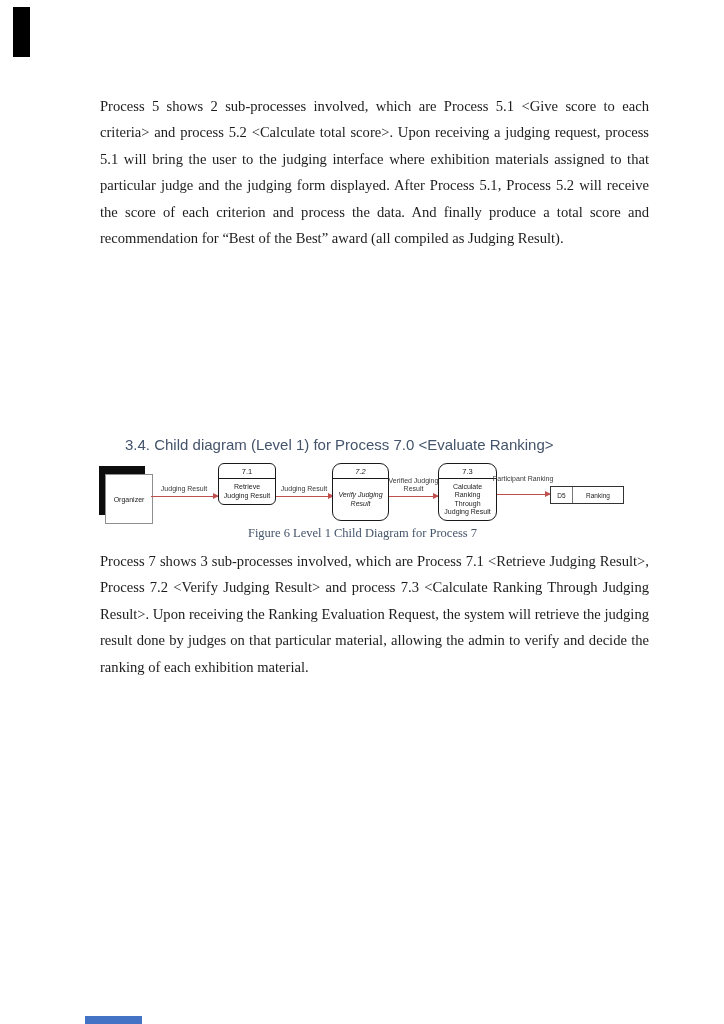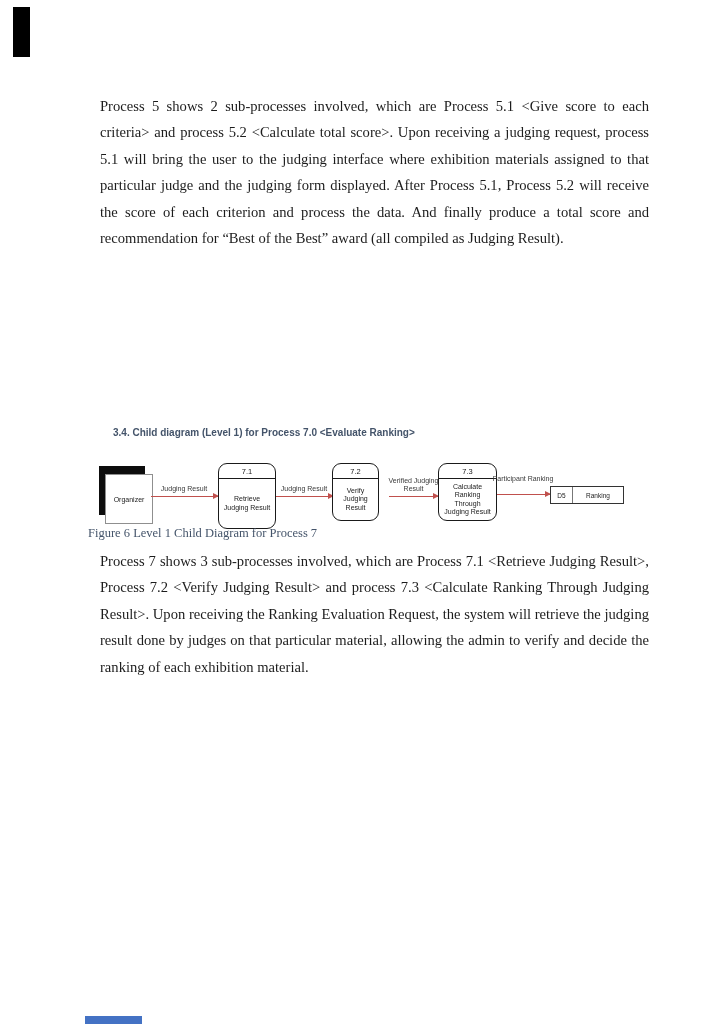--- a/index.html
+++ b/index.html
@@ -7,38 +7,38 @@
         font-family:"Liberation Serif", serif;color:#1c1c1c;}
 
   .top-mark{position:absolute;left:13px;top:7px;width:17px;height:50px;background:#000000;}
   .bottom-strip{position:absolute;left:85px;top:1016px;width:57px;height:8px;background:#4472c4;}
 
   .body-para{position:absolute;left:88px;width:549px;margin:12px;
              font-size:14.6px;line-height:26.4px;text-align:justify;text-justify:inter-word;}
   .para1{top:81px;}
   .para2{top:536px;}
 
-  .section-heading{position:absolute;left:109px;top:420px;margin:4px;
-                   font-family:"Liberation Sans", sans-serif;font-size:10px;font-weight:700;
+  .section-heading{position:absolute;left:109px;top:420px;margin:16px;
+                   font-family:"Liberation Sans", sans-serif;font-size:15px;font-weight:400;
                    color:#44546a;line-height:18px;white-space:nowrap;}
 
-  .caption{position:absolute;left:88px;top:526px;width:549px;text-align:left;
+  .caption{position:absolute;left:88px;top:526px;width:549px;text-align:center;
            font-family:"Liberation Serif", serif;font-size:12.5px;color:#44546a;}
 
   
   .diagram{position:absolute;left:0;top:0;width:724px;height:0;}
   .entity-shadow{position:absolute;left:99px;top:466px;width:46px;height:49px;background:#0d0d0d;}
   .entity{position:absolute;left:105px;top:474px;width:46px;height:48px;background:#ffffff;
           border:1px solid #8f8f8f;display:flex;align-items:center;justify-content:center;}
   .entity span{font-family:"Liberation Sans", sans-serif;font-size:7px;color:#222;}
 
   .proc{position:absolute;background:#ffffff;border:1.6px solid #1a1a1a;border-radius:9px;
         display:flex;flex-direction:column;box-sizing:border-box;}
-  .proc-71{left:218px;top:463px;width:58px;height:66px;}
-  .proc-72{left:332px;top:463px;width:47px;height:58px;}
+  .proc-71{left:218px;top:463px;width:58px;height:42px;border-radius:6px;}
+  .proc-72{left:332px;top:463px;width:57px;height:58px;font-style:italic;}
   .proc-73{left:438px;top:463px;width:59px;height:58px;}
   .proc-header{height:14px;border-bottom:1.6px solid #1a1a1a;display:flex;align-items:center;
                justify-content:center;font-family:"Liberation Sans", sans-serif;font-size:7.5px;color:#222;}
   .proc-body{flex:1;display:flex;align-items:center;justify-content:center;text-align:center;
              font-family:"Liberation Sans", sans-serif;font-size:7px;line-height:8.5px;color:#222;
              padding:0 3px;}
 
   .flow{position:absolute;height:0;border-top:1.1px solid #c0504d;}
   .flow::after{content:"";position:absolute;right:-1px;top:-3.6px;width:0;height:0;
                border-left:6px solid #c0504d;border-top:3px solid transparent;

